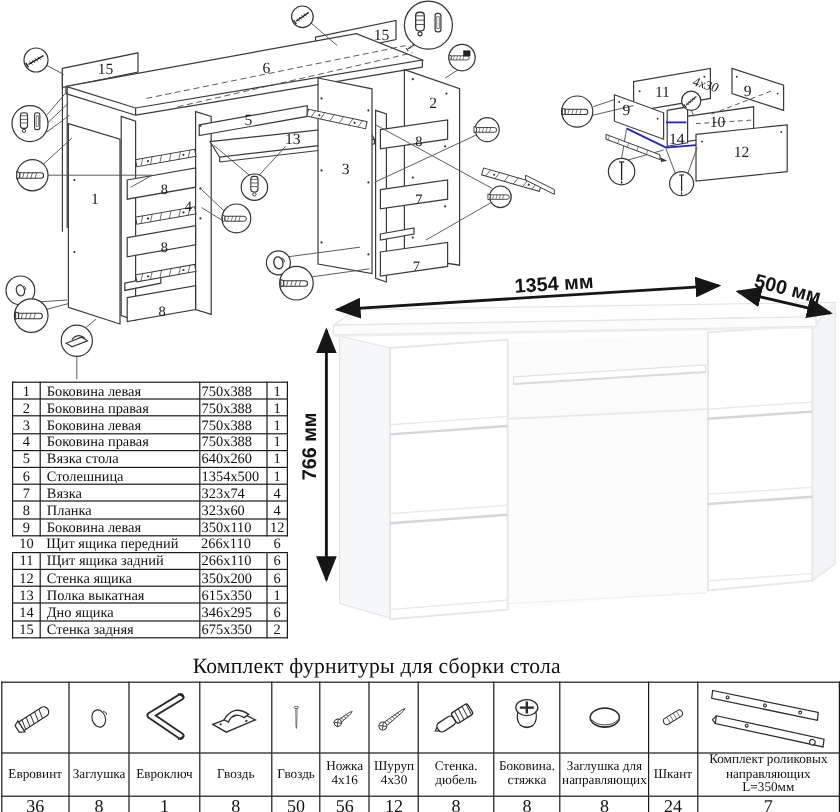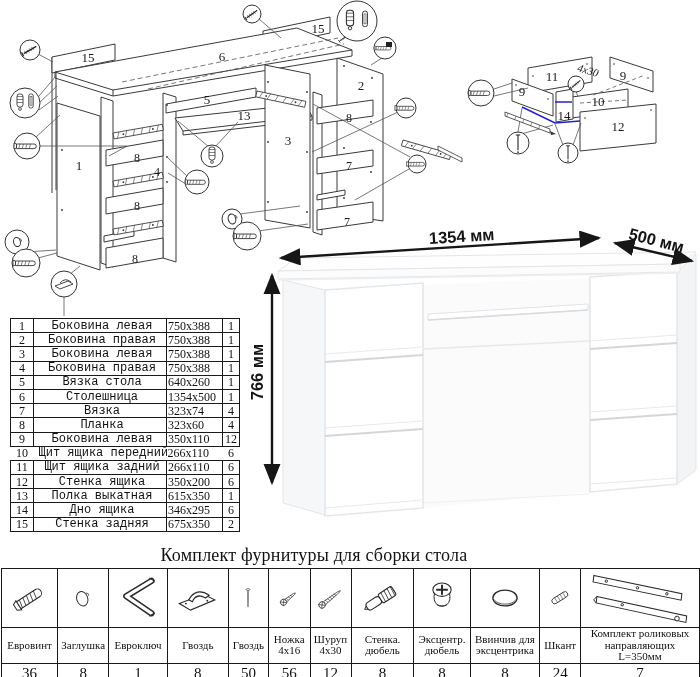--- a/index.html
+++ b/index.html
@@ -11,21 +11,21 @@
   .lbl-s{font-size:12px;}
   .lbl-i{font-size:11px;font-style:italic;}
   .dim-t{font-family:"Liberation Sans",sans-serif;font-weight:bold;font-size:16.5px;fill:#141414;}
 
   
   #parts-table{position:absolute;left:10px;top:318px;width:221px;border-collapse:collapse;
                table-layout:fixed;font-size:12px;line-height:12px;}
   #parts-table td{border:1px solid #1a1a1a;height:13.2px;padding:0 1px;white-space:nowrap;
                   overflow:hidden;}
   #parts-table td.c-num{width:20px;text-align:center;}
-  #parts-table td.c-name{width:126px;text-align:center;padding-left:5px;font-family:Liberation Mono, monospace;}
+  #parts-table td.c-name{width:126px;text-align:left;padding-left:5px;}
   #parts-table td.c-size{width:53px;text-align:left;}
   #parts-table td.c-qty{width:14px;text-align:center;}
   #parts-table tr.row10 td{border-left:none;border-right:none;}
 
   
   .kit-title{position:absolute;left:0;top:545px;width:628px;text-align:center;
              font-size:18px;letter-spacing:0.2px;}
   #kit-table{position:absolute;left:1px;top:568px;border-collapse:collapse;table-layout:fixed;}
   #kit-table td{border:1px solid #1a1a1a;text-align:center;vertical-align:middle;padding:0;}
   #kit-table tr.r-icon td{height:58px;}
@@ -537,22 +537,22 @@
         </tr>
       <tr class="r-name">
           <td>Евровинт</td>
           <td>Заглушка</td>
           <td>Евроключ</td>
           <td>Гвоздь</td>
           <td>Гвоздь</td>
           <td>Ножка 4x16</td>
           <td>Шуруп 4x30</td>
           <td>Стенка. дюбель</td>
-          <td>Эксцентр. дюбель</td>
-          <td>Ввинчив для эксцентрика</td>
+          <td>Боковина. стяжка</td>
+          <td>Заглушка для направляющих</td>
           <td>Шкант</td>
           <td>Комплект роликовых направляющих L=350мм</td>
         </tr>
       <tr class="r-qty">
           <td>36</td>
           <td>8</td>
           <td>1</td>
           <td>8</td>
           <td>50</td>
           <td>56</td>

